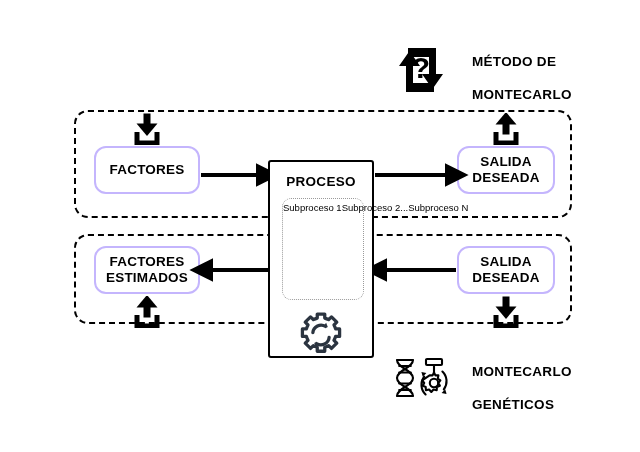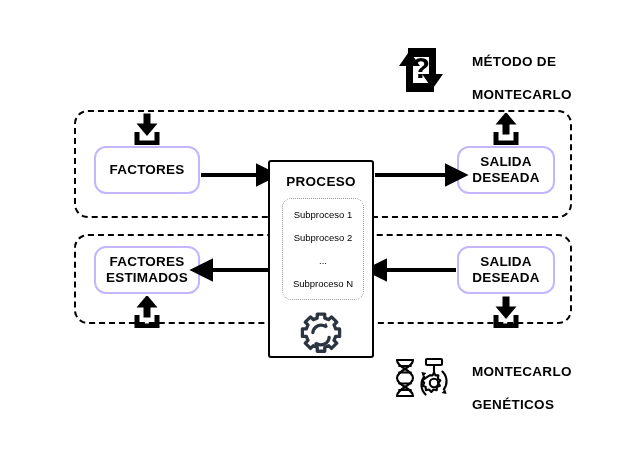--- a/index.html
+++ b/index.html
@@ -78,21 +78,20 @@
     letter-spacing: .3px;
   }
   #subprocess-list {
     position: absolute;
     left: 12px; top: 36px;
     width: 82px; height: 102px;
     box-sizing: border-box;
     border: 1px dotted #9a9a9a;
     border-radius: 9px;
     display: flex;
-    flex-direction: column;
     justify-content: space-around;
     padding: 4px 0;
   }
   .subprocess-item {
     font-size: 9.5px;
     color: #000000;
     text-align: center;
     white-space: nowrap;
     line-height: 1;
   }

